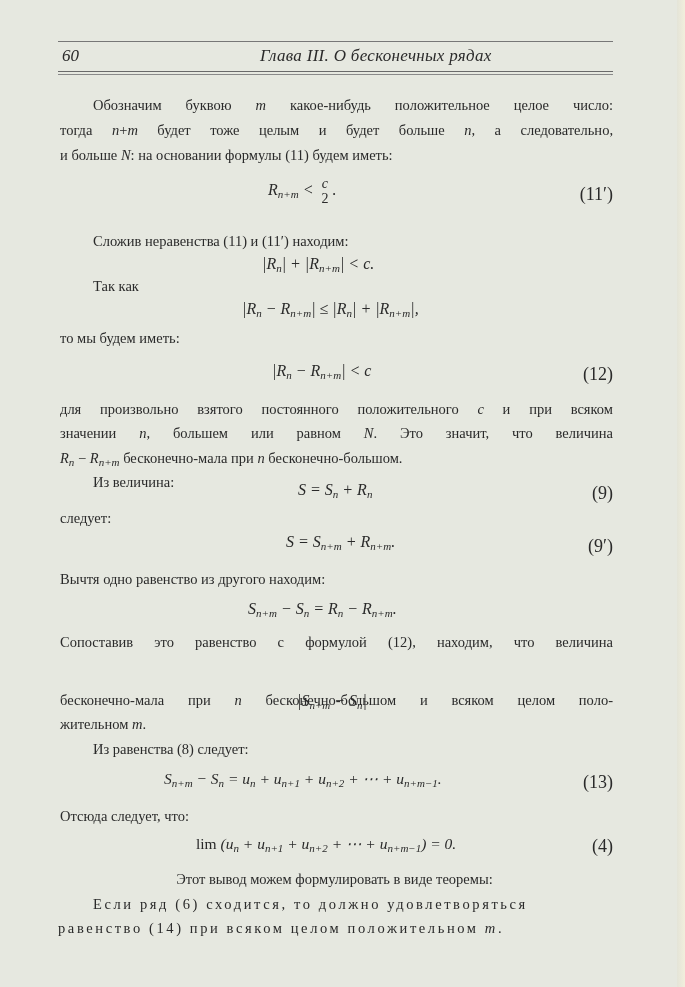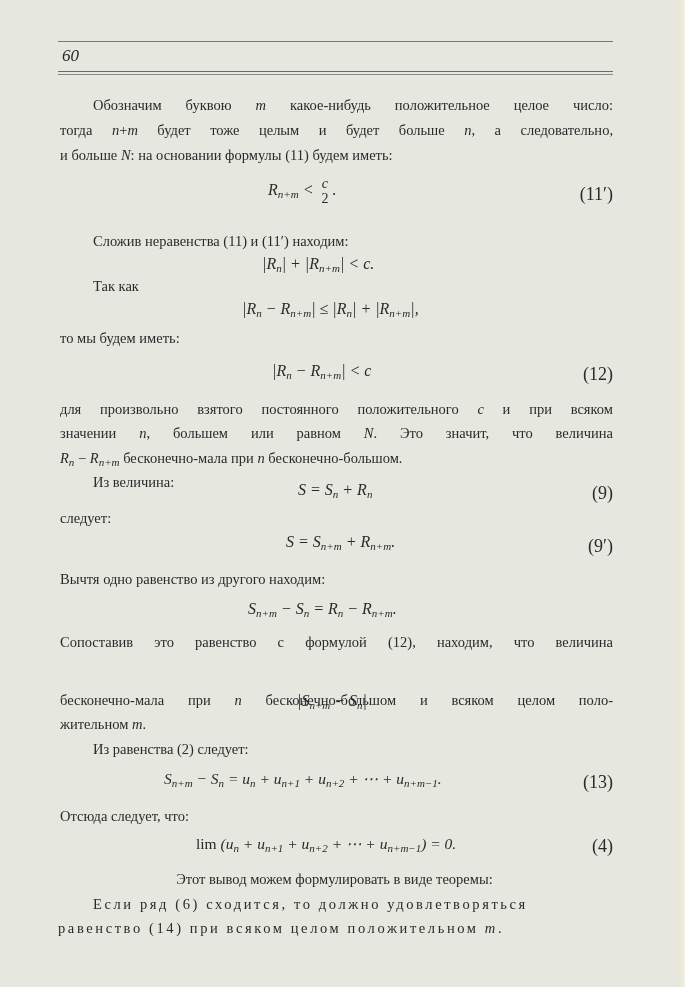--- a/index.html
+++ b/index.html
@@ -71,20 +71,21 @@
     sub { font-size: 11px; vertical-align: -3px; font-style: italic; }
   </style>
 </head>
 <body>
 
 <div class="page-edge"></div>
 
 <div class="rule-top"></div>
 <div class="running-head">
   <span class="page-num">60</span>
+  <span class="chapter-title">Глава III. О бесконечных рядах</span>
 </div>
 <div class="rule-bottom"></div>
 
 <div class="line indent justify" style="top:95px">
   Обозначим буквою <i>m</i> какое-нибудь положительное целое число:
 </div>
 <div class="line justify" style="top:120px">
   тогда <i>n</i>+<i>m</i> будет тоже целым и будет больше <i>n</i>, а следовательно,
 </div>
 <div class="line" style="top:145px">
@@ -148,21 +149,21 @@
 <div class="formula" style="left:297px; top:692px;">
   |S<sub>n+m</sub> − S<sub>n</sub>|
 </div>
 
 <div class="line justify" style="top:690px">
   бесконечно-мала при <i>n</i> бесконечно-большом и всяком целом поло-
 </div>
 <div class="line" style="top:714px">
   жительном <i>m</i>.
 </div>
-<div class="line indent" style="top:739px">Из равенства (2) следует:</div>
+<div class="line indent" style="top:739px">Из равенства (8) следует:</div>
 
 <div class="formula" style="left:164px; top:770px; font-size:15.5px;">
   S<sub>n+m</sub> − S<sub>n</sub> = u<sub>n</sub> + u<sub>n+1</sub> + u<sub>n+2</sub> + ⋯ + u<sub>n+m−1</sub>.
 </div>
 <div class="eqnum" style="top:772px">(13)</div>
 
 <div class="line" style="top:806px">Отсюда следует, что:</div>
 
 <div class="formula" style="left:196px; top:835px; font-size:15.5px;">
   <span style="font-style:normal">lim</span> (u<sub>n</sub> + u<sub>n+1</sub> + u<sub>n+2</sub> + ⋯ + u<sub>n+m−1</sub>) = 0.

